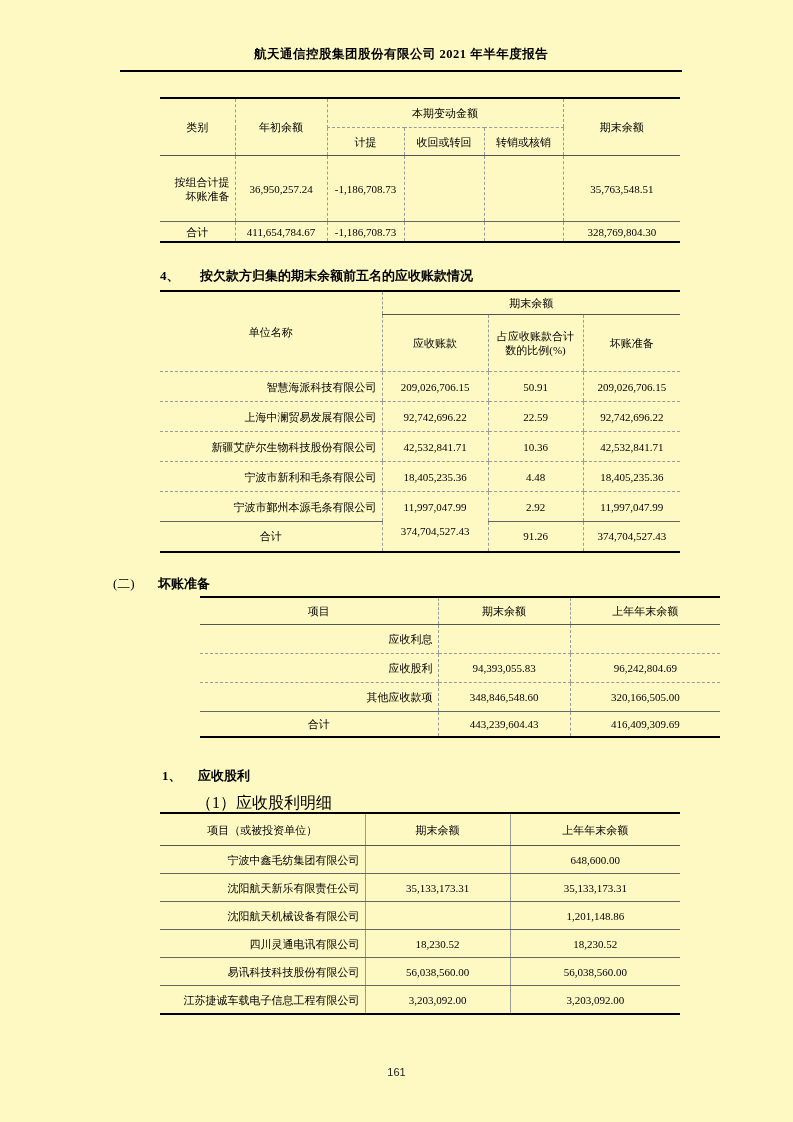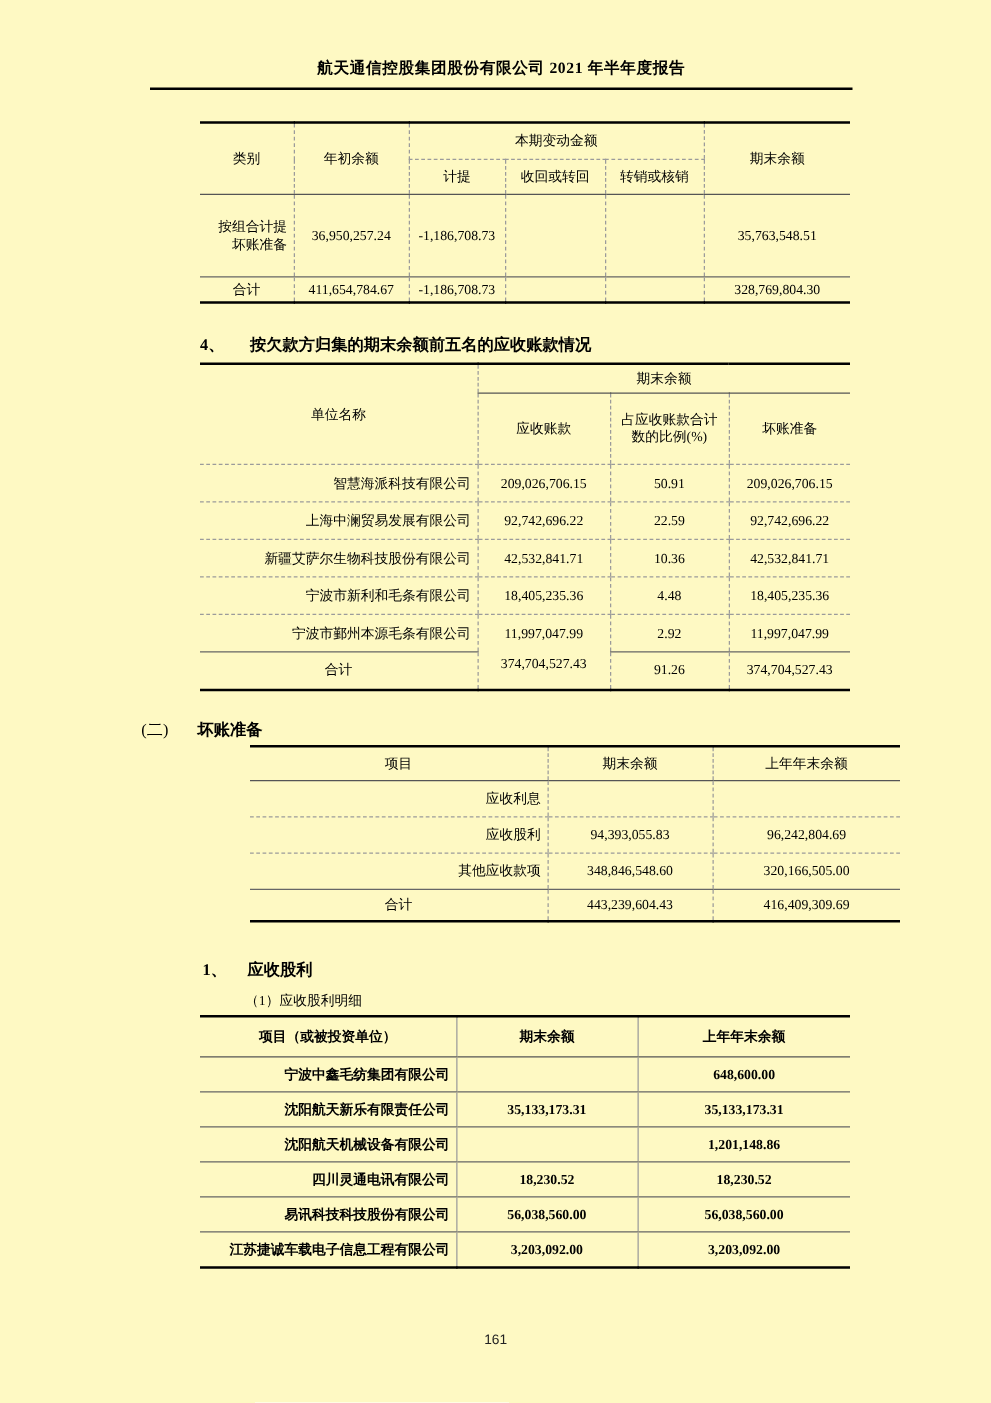--- a/index.html
+++ b/index.html
@@ -43,21 +43,21 @@
   .t2 tr.r-data td{height:29px;}
   .t2 tr.r-total td{height:27px;}
   .t3 tr.r-h td{height:26px;}
   .t3 tr.r-data td{height:28px;}
   .t3 tr.r-total td{height:24px;}
   .t4 tr.r-h td{height:31px;}
   .t4 tr.r-data td{height:27px;}
 
   .sec-heading{position:absolute;font-size:13px;font-weight:bold;white-space:nowrap;}
   .sec-num{display:inline-block;}
-  .sub-heading{position:absolute;font-size:11px;white-space:nowrap;}
+  .sub-heading{position:absolute;font-size:16px;white-space:nowrap;}
   .footer-page{
     position:absolute;top:1066px;left:0;width:793px;text-align:center;
     font-family:"Liberation Sans","DejaVu Sans",sans-serif;font-size:11px;color:#222;
   }
 </style>
 </head>
 <body>
 
 <div class="doc">
 
@@ -201,21 +201,21 @@
       <td class="num">416,409,309.69</td>
     </tr>
   </tbody>
     </table>
 
   <div class="sec-heading" style="top:767px;left:162px;">
     <span class="sec-num" style="width:36px;">1、</span><span>应收股利</span>
   </div>
   <div class="sub-heading" style="top:793px;left:196px;">（1）应收股利明细</div>
 
-  <table class="tbl t4" style="top:812px;font-weight:bold;">
+  <table class="tbl t4" style="top:812px;">
     <colgroup>
       <col style="width:205px">
         <col style="width:145px">
         <col style="width:170px">
     </colgroup>
     <tbody>
         <tr class="r-h">
       <td class="c0 ctr hb">项目（或被投资单位）</td>
       <td class="ctr hb">期末余额</td>
       <td class="ctr hb">上年年末余额</td>

